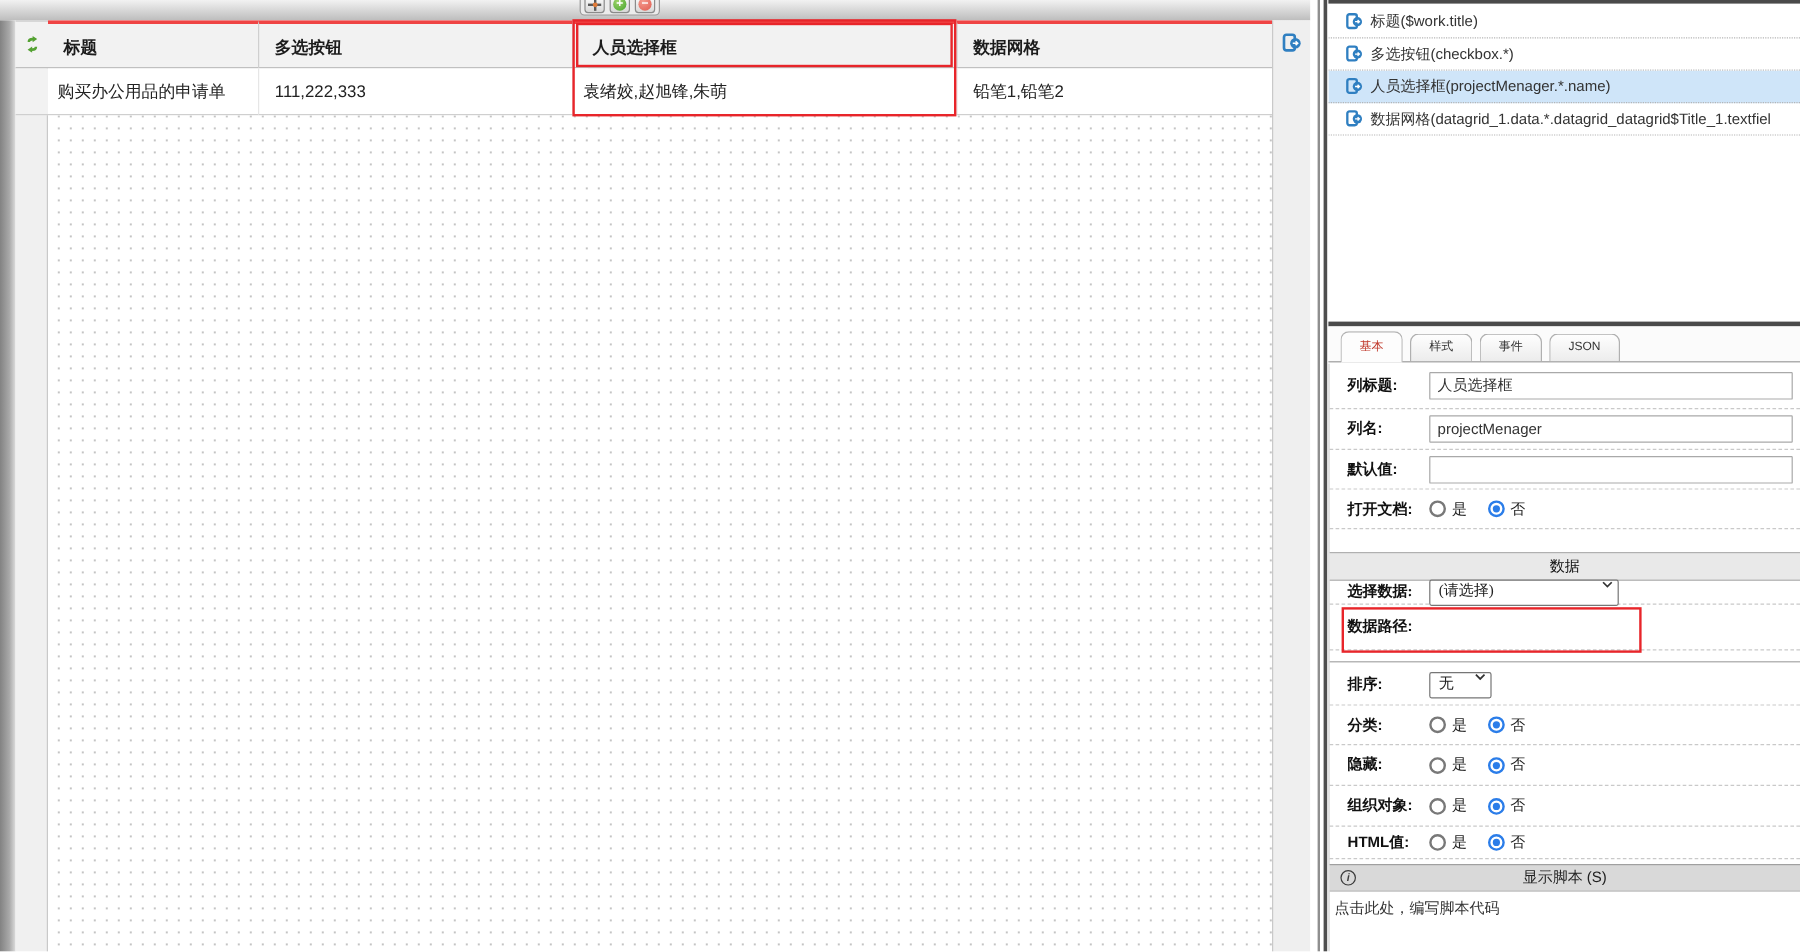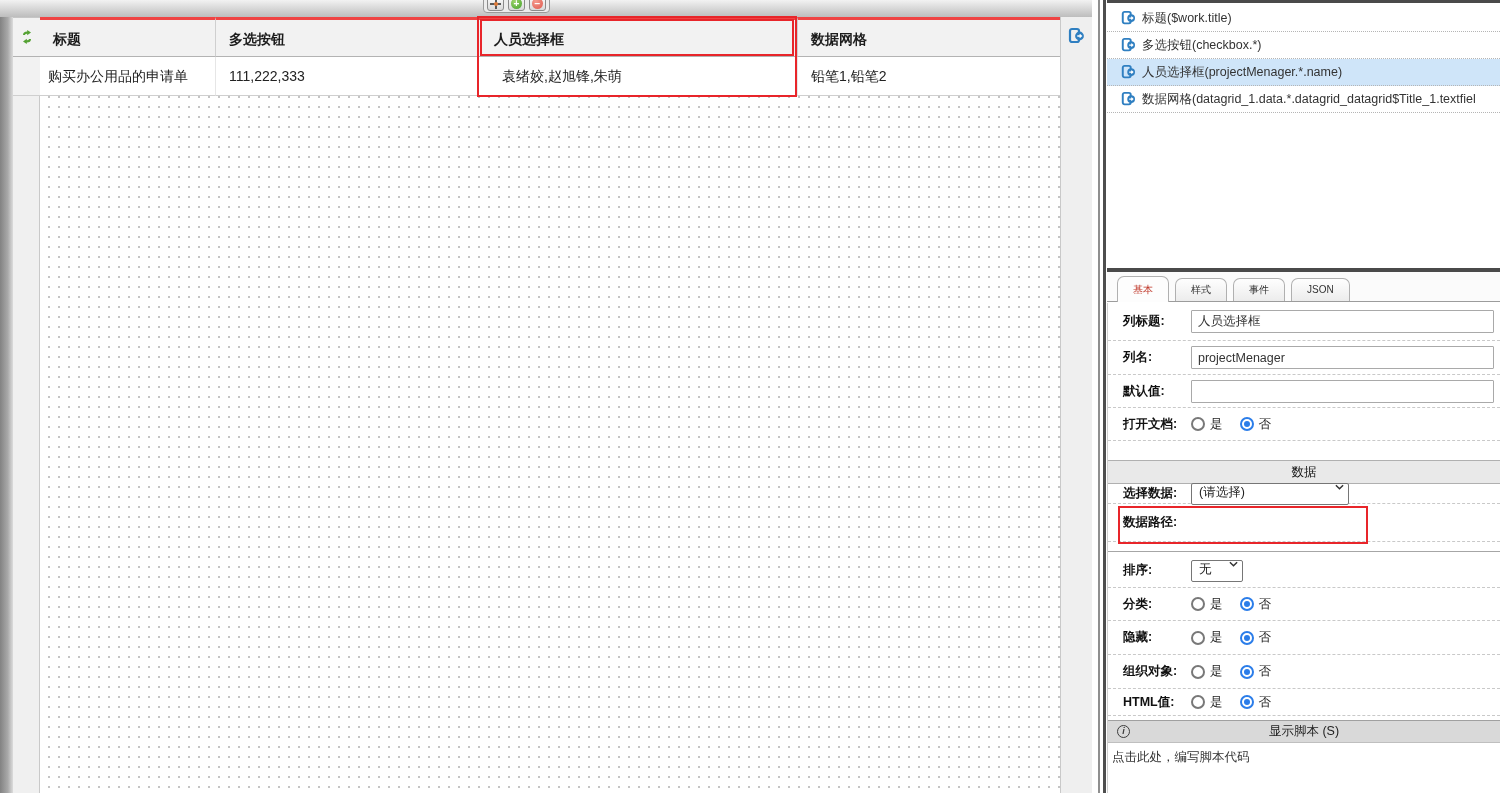--- a/index.html
+++ b/index.html
@@ -138,21 +138,21 @@
     </svg>
   </div>
   <div class="hcell" style="left:40px;width:175px;">标题</div>
   <div class="hcell sep" style="left:215px;width:262px;">多选按钮</div>
   <div class="hcell sep" style="left:477px;width:320px;padding-left:16px;">人员选择框</div>
   <div class="hcell sep" style="left:797px;width:263px;">数据网格</div>
 
   <div class="gdata"></div>
   <div class="dcell" style="left:40px;width:175px;padding-left:8px;">购买办公用品的申请单</div>
   <div class="dcell sep" style="left:215px;width:275px;">111,222,333</div>
-  <div class="dcell sep" style="left:477px;width:320px;padding-left:24px;">袁绪姣,赵旭锋,朱萌</div>
+  <div class="dcell sep" style="left:477px;width:320px;padding-left:8px;">袁绪姣,赵旭锋,朱萌</div>
   <div class="dcell sep" style="left:797px;width:263px;">铅笔1,铅笔2</div>
 
   <div class="sel-outer"></div>
   <div class="sel-inner"></div>
 
   <div class="float-bar">
     <div class="tool-btn">
       <span class="move-glyph">
           <span class="move-dot"></span>
         </span>
@@ -238,21 +238,21 @@
         <span class="rgroup">
           <span class="radio"></span>
           <span class="rlabel">是</span>
           <span class="radio checked"></span>
           <span class="rlabel">否</span>
         </span>
       </div>
 
       <div class="sec-bar">数据</div>
 
-      <div class="prow" style="height:20px;">
+      <div class="prow" style="height:20px;font-family:Liberation Serif, serif;">
         <span class="plabel">选择数据:</span>
         <span class="dropdown" style="width:158px;justify-content:space-between;">
           <span>(请选择)</span>
           <svg class="chev" viewBox="0 0 10 6">
             <path d="M1 1 L5 5 L9 1" stroke="#333" stroke-width="1.6" fill="none"></path>
           </svg>
         </span>
       </div>
 
       <div class="prow" style="height:38px;">

